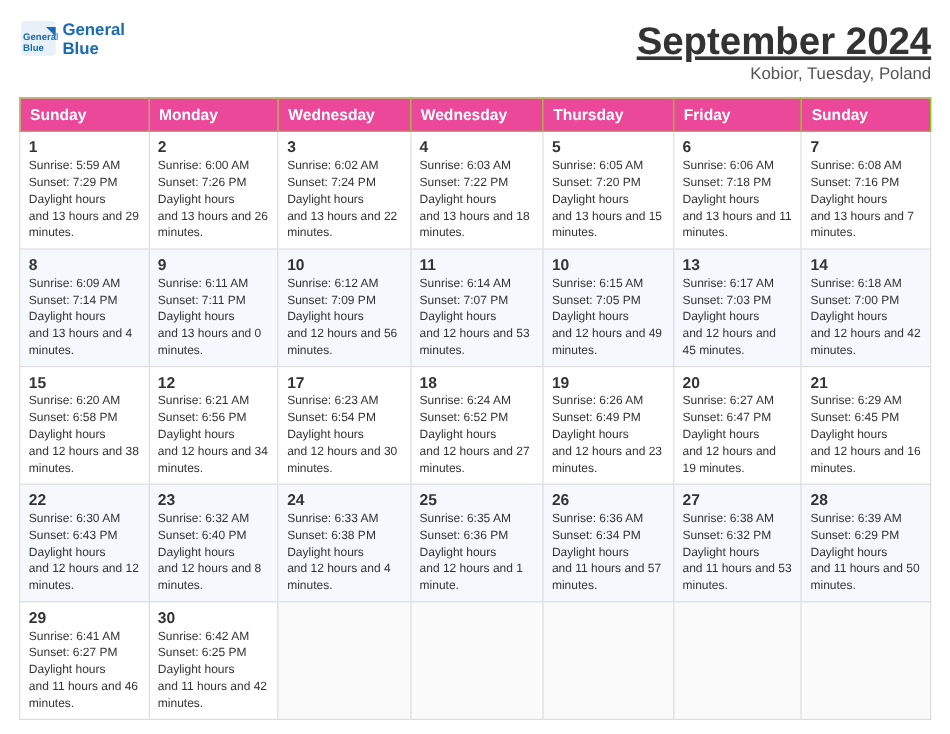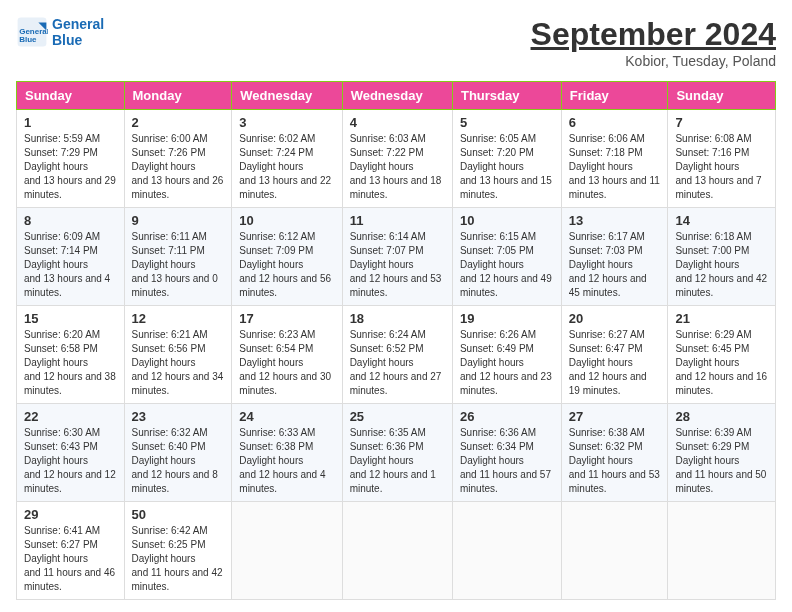--- a/index.html
+++ b/index.html
@@ -374,21 +374,21 @@
         <td>
         <span class="day-num">29</span>
         <div class="day-detail">
           Sunrise: 6:41 AM<br>
           Sunset: 6:27 PM<br>
           Daylight hours<br>
           and 11 hours and 46 minutes.
         </div>
       </td>
         <td>
-        <span class="day-num">50</span>
+        <span class="day-num">30</span>
         <div class="day-detail">
           Sunrise: 6:42 AM<br>
           Sunset: 6:25 PM<br>
           Daylight hours<br>
           and 11 hours and 42 minutes.
         </div>
       </td>
         <td class="empty-cell"></td>
         <td class="empty-cell"></td>
         <td class="empty-cell"></td>

